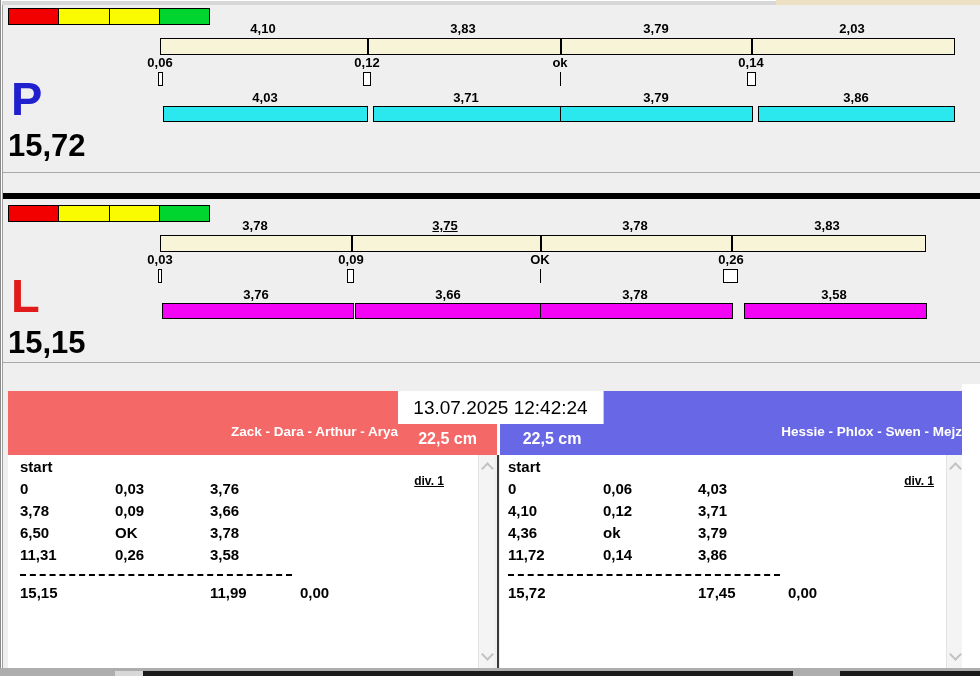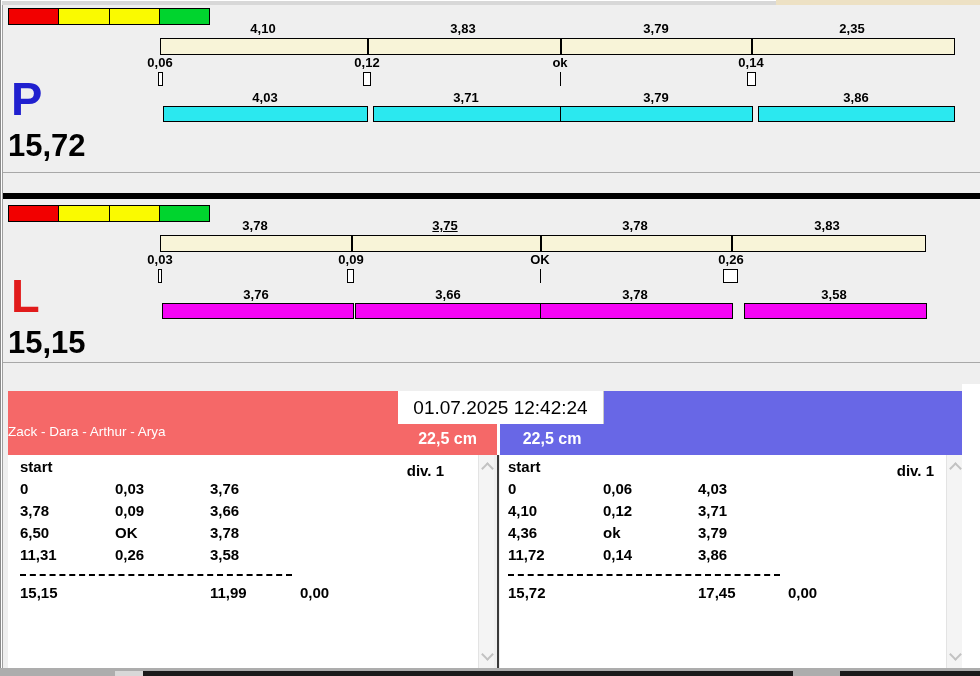--- a/index.html
+++ b/index.html
@@ -15,34 +15,34 @@
   .divider-thin{background:#A8A8A8;height:1px;left:3px;width:977px;}
   .divider-black{background:#000;height:6px;left:3px;width:977px;}
   .bottom-strip{left:0;top:668px;width:980px;height:8px;background:#ADADAD;}
   .bs-dark{top:671px;height:5px;background:#1B1B1B;}
   .bs-light{top:671px;height:5px;background:#D8D8D8;}
   .right-white{left:962px;top:384px;width:18px;height:284px;background:#FFF;}
   .lane-label{position:absolute;font-weight:bold;font-size:13px;width:80px;text-align:center;white-space:nowrap;color:#000;}
   
   .team-header{top:391px;height:64px;}
   .hdr-title{position:absolute;top:6px;font-size:17px;font-weight:bold;color:#000;text-align:center;}
-  .hdr-members{position:absolute;top:33px;font-size:13.5px;font-weight:normal;color:#FFF;text-align:left;}
+  .hdr-members{position:absolute;top:33px;font-size:13.5px;font-weight:bold;color:#FFF;text-align:right;}
   .date-box{left:398px;top:391px;width:206px;height:33px;background:#FFF;border-right:1px solid #C9C9C9;
     box-sizing:border-box;font-size:19px;color:#000;text-align:center;line-height:33px;white-space:nowrap;}
   .distance{top:424px;height:20px;color:#FFF;font-weight:bold;font-size:16px;text-align:center;line-height:29px;}
   .header-gap{left:497px;top:391px;width:3px;height:64px;background:#FFF;}
   .table-divider{left:497px;top:455px;width:2px;height:213px;background:#3A3A3A;}
   .tcontent{top:455px;height:213px;background:#FFF;box-sizing:border-box;padding-top:3px;}
   .t-left{left:8px;width:470px;padding-left:12px;}
   .t-right{left:500px;width:446px;padding-left:8px;}
   .trow{position:relative;height:22px;}
   .tc{position:absolute;top:0;font-size:15px;font-weight:bold;color:#000;white-space:nowrap;}
   .tc0{left:0;} .tc1{left:95px;} .tc2{left:190px;} .tc3{left:280px;}
   .thdr{position:relative;height:22px;font-size:15px;font-weight:bold;}
-  .divhdr{position:absolute;top:4px;font-size:15px;font-weight:bold;white-space:nowrap;}
+  .divhdr{position:absolute;top:16px;font-size:12px;font-weight:bold;white-space:nowrap;text-decoration:underline;}
   .t-left .divhdr{right:34px;} .t-right .divhdr{right:12px;}
   .dashline{width:272px;border-top:2px dashed #000;margin:6px 0 8px 0;}
   .scrollbar{top:455px;width:16px;height:213px;background:#F4F4F4;border-left:1px solid #E3E3E3;box-sizing:border-box;}
   .sb-left{left:478px;} .sb-right{left:946px;}
   .chev{position:absolute;left:4px;width:7px;height:7px;border-left:2px solid #C2C2C2;border-top:2px solid #C2C2C2;}
   .chev-up{top:9px;transform:rotate(45deg);}
   .chev-down{bottom:9px;transform:rotate(225deg);}
 </style>
 </head>
 <body>
@@ -64,21 +64,21 @@
           <div style="flex: 1 1 0%; background: rgb(0, 212, 46); border-right: none;"></div>
         </div>
         <div style="position: absolute; left: 160px; top: 33px; width: 793px; height: 15px; background: rgb(248, 244, 216); border: 1px solid rgb(0, 0, 0); box-sizing: content-box;">
           <div style="position: absolute; left: 206px; top: 0px; width: 2px; height: 15px; background: rgb(0, 0, 0);"></div>
           <div style="position: absolute; left: 399px; top: 0px; width: 2px; height: 15px; background: rgb(0, 0, 0);"></div>
           <div style="position: absolute; left: 590px; top: 0px; width: 2px; height: 15px; background: rgb(0, 0, 0);"></div>
         </div>
         <div class="lane-label" style="position: absolute; top: 16px; left: 223px;">4,10</div>
         <div class="lane-label" style="position: absolute; top: 16px; left: 423px;">3,83</div>
         <div class="lane-label" style="position: absolute; top: 16px; left: 616px;">3,79</div>
-        <div class="lane-label" style="position: absolute; top: 16px; left: 812px;">2,35</div>
+        <div class="lane-label" style="position: absolute; top: 16px; left: 812px;">2,03</div>
         <div class="lane-label" style="position: absolute; top: 50px; left: 120px;">0,06</div>
         <div style="position: absolute; top: 67px; left: 158px; width: 3px; height: 12px; background: rgb(255, 255, 255); border: 1px solid rgb(0, 0, 0);"></div>
         <div class="lane-label" style="position: absolute; top: 50px; left: 327px;">0,12</div>
         <div style="position: absolute; top: 67px; left: 363px; width: 6px; height: 12px; background: rgb(255, 255, 255); border: 1px solid rgb(0, 0, 0);"></div>
         <div class="lane-label" style="position: absolute; top: 50px; left: 520px;">ok</div>
         <div style="position: absolute; top: 67px; left: 560px; width: 1px; height: 14px; background: rgb(0, 0, 0);"></div>
         <div class="lane-label" style="position: absolute; top: 50px; left: 711px;">0,14</div>
         <div style="position: absolute; top: 67px; left: 747px; width: 7px; height: 12px; background: rgb(255, 255, 255); border: 1px solid rgb(0, 0, 0);"></div>
         <div class="lane-label" style="position: absolute; top: 85px; left: 225px;">4,03</div>
         <div style="position: absolute; top: 101px; left: 163px; width: 203px; height: 14px; background: rgb(43, 232, 239); border: 1px solid rgb(0, 0, 0);"></div>
@@ -131,26 +131,27 @@
   <div class="abs divider-thin" style="top:172px;"></div>
   <div class="abs divider-black" style="top:193px;"></div>
   <div class="abs divider-thin" style="top:362px;"></div>
 
   <div class="abs right-white"></div>
 
   <div class="abs team-header" style="left: 8px; width: 489px; background: rgb(245, 104, 104);"></div>
   <div class="abs team-header" style="left: 500px; width: 462px; background: rgb(104, 103, 230);"></div>
 
   <div class="abs hdr-members" style="left:8px;width:390px;top:424px;">Zack - Dara - Arthur - Arya</div>
+  <div class="abs hdr-members" style="left:604px;width:358px;top:424px;">Hessie - Phlox - Swen - Mejz</div>
 
   <div class="abs distance" style="left:398px;width:99px;">22,5 cm</div>
   <div class="abs distance" style="left:500px;width:104px;">22,5 cm</div>
 
   <div class="abs header-gap"></div>
-  <div class="abs date-box">01.07.2025 12:42:24</div>
+  <div class="abs date-box">13.07.2025 12:42:24</div>
 
   <div class="abs tcontent t-left">
     <div class="thdr">
       <span>start</span>
       <span class="divhdr">div.  1</span>
     </div>
     <div>
         <div class="trow">
           <span class="tc tc0">0</span>
           <span class="tc tc1">0,03</span>

